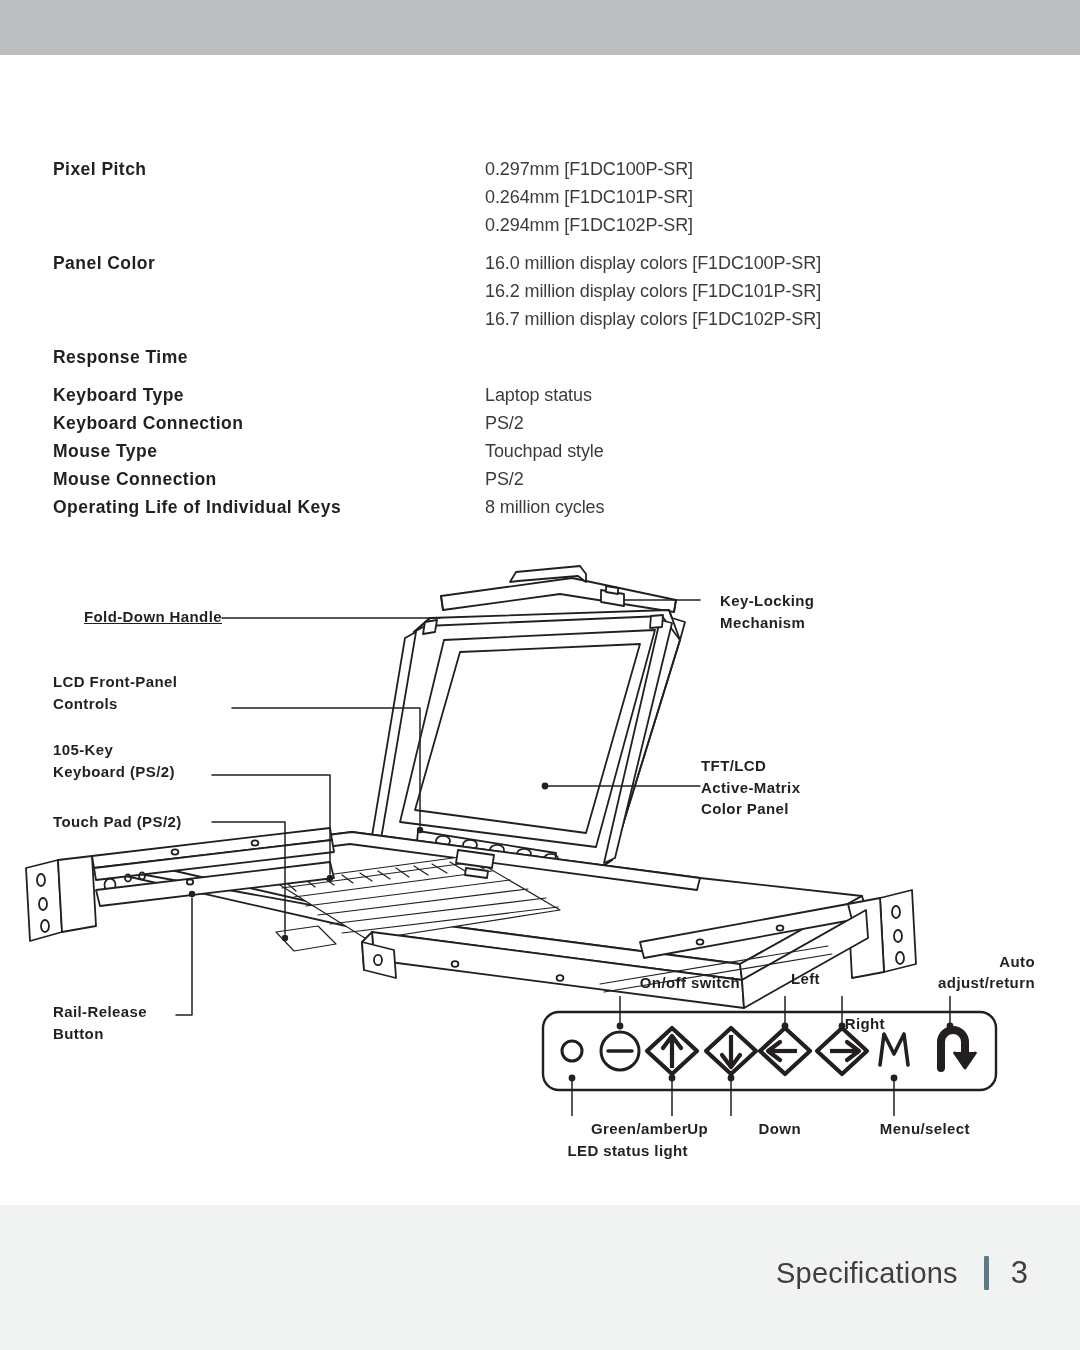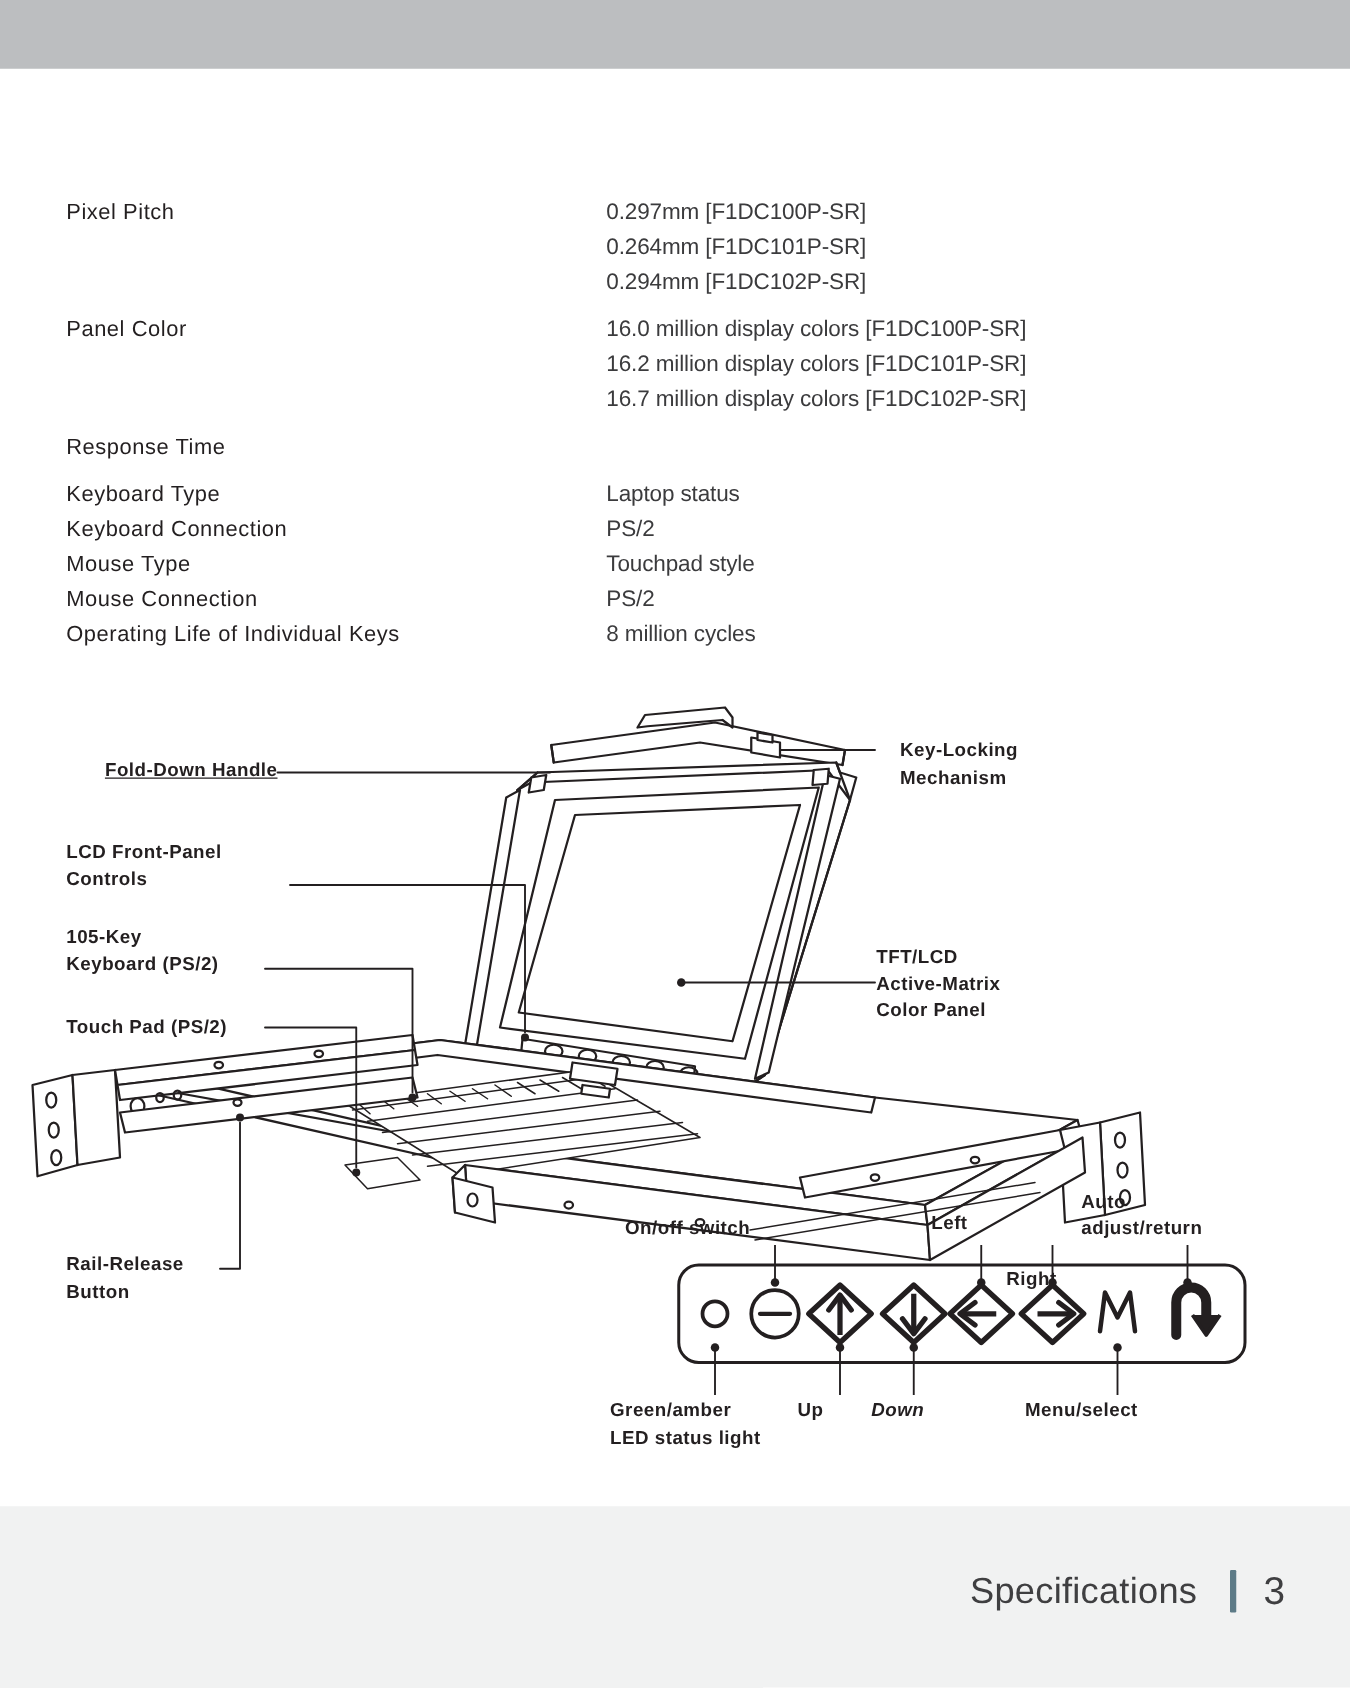--- a/index.html
+++ b/index.html
@@ -11,40 +11,40 @@
   }
   .band-top{position:absolute;left:0;top:0;width:1080px;height:55px;background:#bcbec0;}
   .band-bottom{position:absolute;left:0;top:1205px;width:1080px;height:145px;background:#f1f2f2;}
 
   
   .specs{position:absolute;left:53px;top:155px;width:900px;}
   .spec-row{display:flex;align-items:flex-start;margin-bottom:10px;}
   .spec-row.tight{margin-bottom:0;}
   .spec-label{
     width:432px;flex:0 0 432px;
-    font-weight:normal;font-size:17.5px;letter-spacing:.45px;
+    font-weight:bold;font-size:17.5px;letter-spacing:.45px;
     line-height:28px;color:#231f20;
   }
   .spec-values{flex:1;}
   .spec-values div{
     font-size:18px;line-height:28px;color:#3b3b3d;
     font-family:"Liberation Sans","DejaVu Sans",sans-serif;
     letter-spacing:-.1px;
   }
 
   
   .diagram{position:absolute;left:0;top:560px;width:1080px;height:640px;}
   .diagram svg{display:block;}
 
   .cal{
     position:absolute;font-weight:bold;font-size:15px;letter-spacing:.4px;
     line-height:21.5px;color:#231f20;white-space:pre-line;
   }
   .cal.r{text-align:right;text-decoration:underline;}
-  .cal.c{text-align:left;}
+  .cal.c{text-align:right;}
 
   
   .footer{position:absolute;left:0;top:1255px;width:1080px;
           display:flex;justify-content:flex-end;align-items:center;padding-right:52px;
           box-sizing:border-box;}
   .footer-title{font-size:29px;color:#3f3f41;letter-spacing:.2px;}
   .footer-div{width:5px;height:34px;background:#5d7b87;margin:0 22px 0 26px;border-radius:1px;}
   .footer-page{font-size:31px;color:#3f3f41;}
 </style>
 </head>
@@ -271,21 +271,21 @@
 
   <div class="cal c" style="left:500px;top:412px;width:240px;">On/off switch</div>
   <div class="cal c" style="left:745px;top:408px;width:75px;">Left</div>
   <div class="cal c" style="left:805px;top:412px;width:80px;margin-top:41px;">Right</div>
   <div class="cal c" style="left:865px;top:391px;width:170px;">Auto</div>
   <div class="cal c" style="left:865px;top:412px;width:170px;">adjust/return</div>
 
   <div class="cal c" style="left:488px;top:558px;width:200px;">Green/amber
 LED status light</div>
   <div class="cal c" style="left:638px;top:558px;width:70px;">Up</div>
-  <div class="cal c" style="left:697px;top:558px;width:70px;font-style:italic;">Down</div>
+  <div class="cal c" style="left:731px;top:558px;width:70px;">Down</div>
   <div class="cal c" style="left:820px;top:558px;width:150px;">Menu/select</div>
 
   <svg width="1080" height="640" viewBox="0 0 1080 640" style="position:absolute;left:0;top:0;pointer-events:none;">
     <g stroke="#231f20" fill="none">
 
       <rect x="543" y="452" width="453" height="78" rx="16" ry="16" stroke-width="2.4"></rect>
 
       <g stroke-width="1.5">
         <path d="M620,436 L620,466"></path>
         <path d="M785,436 L785,466"></path>

